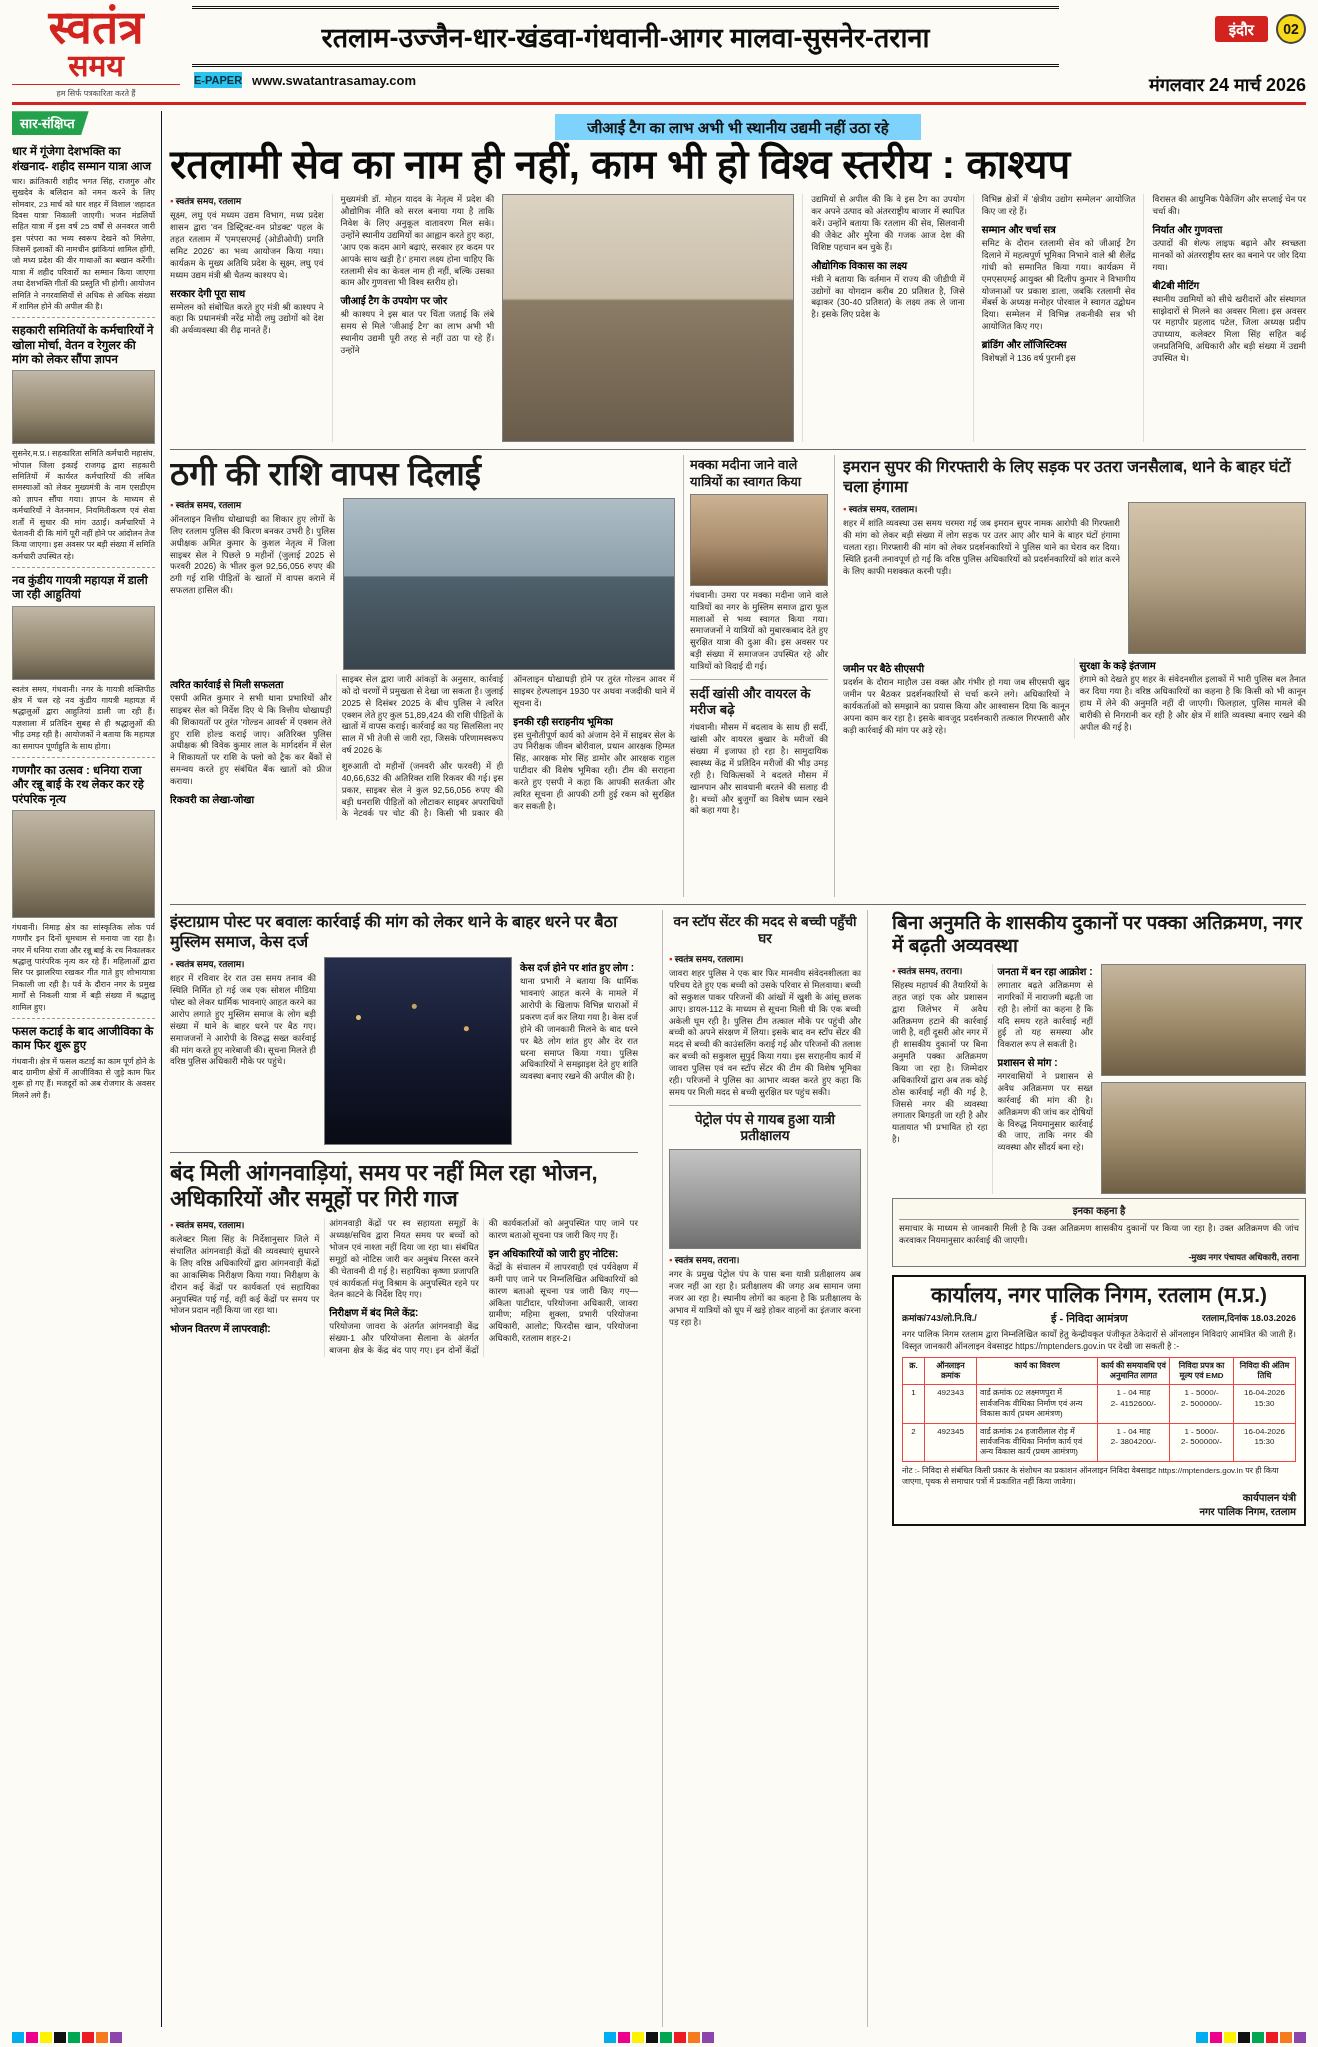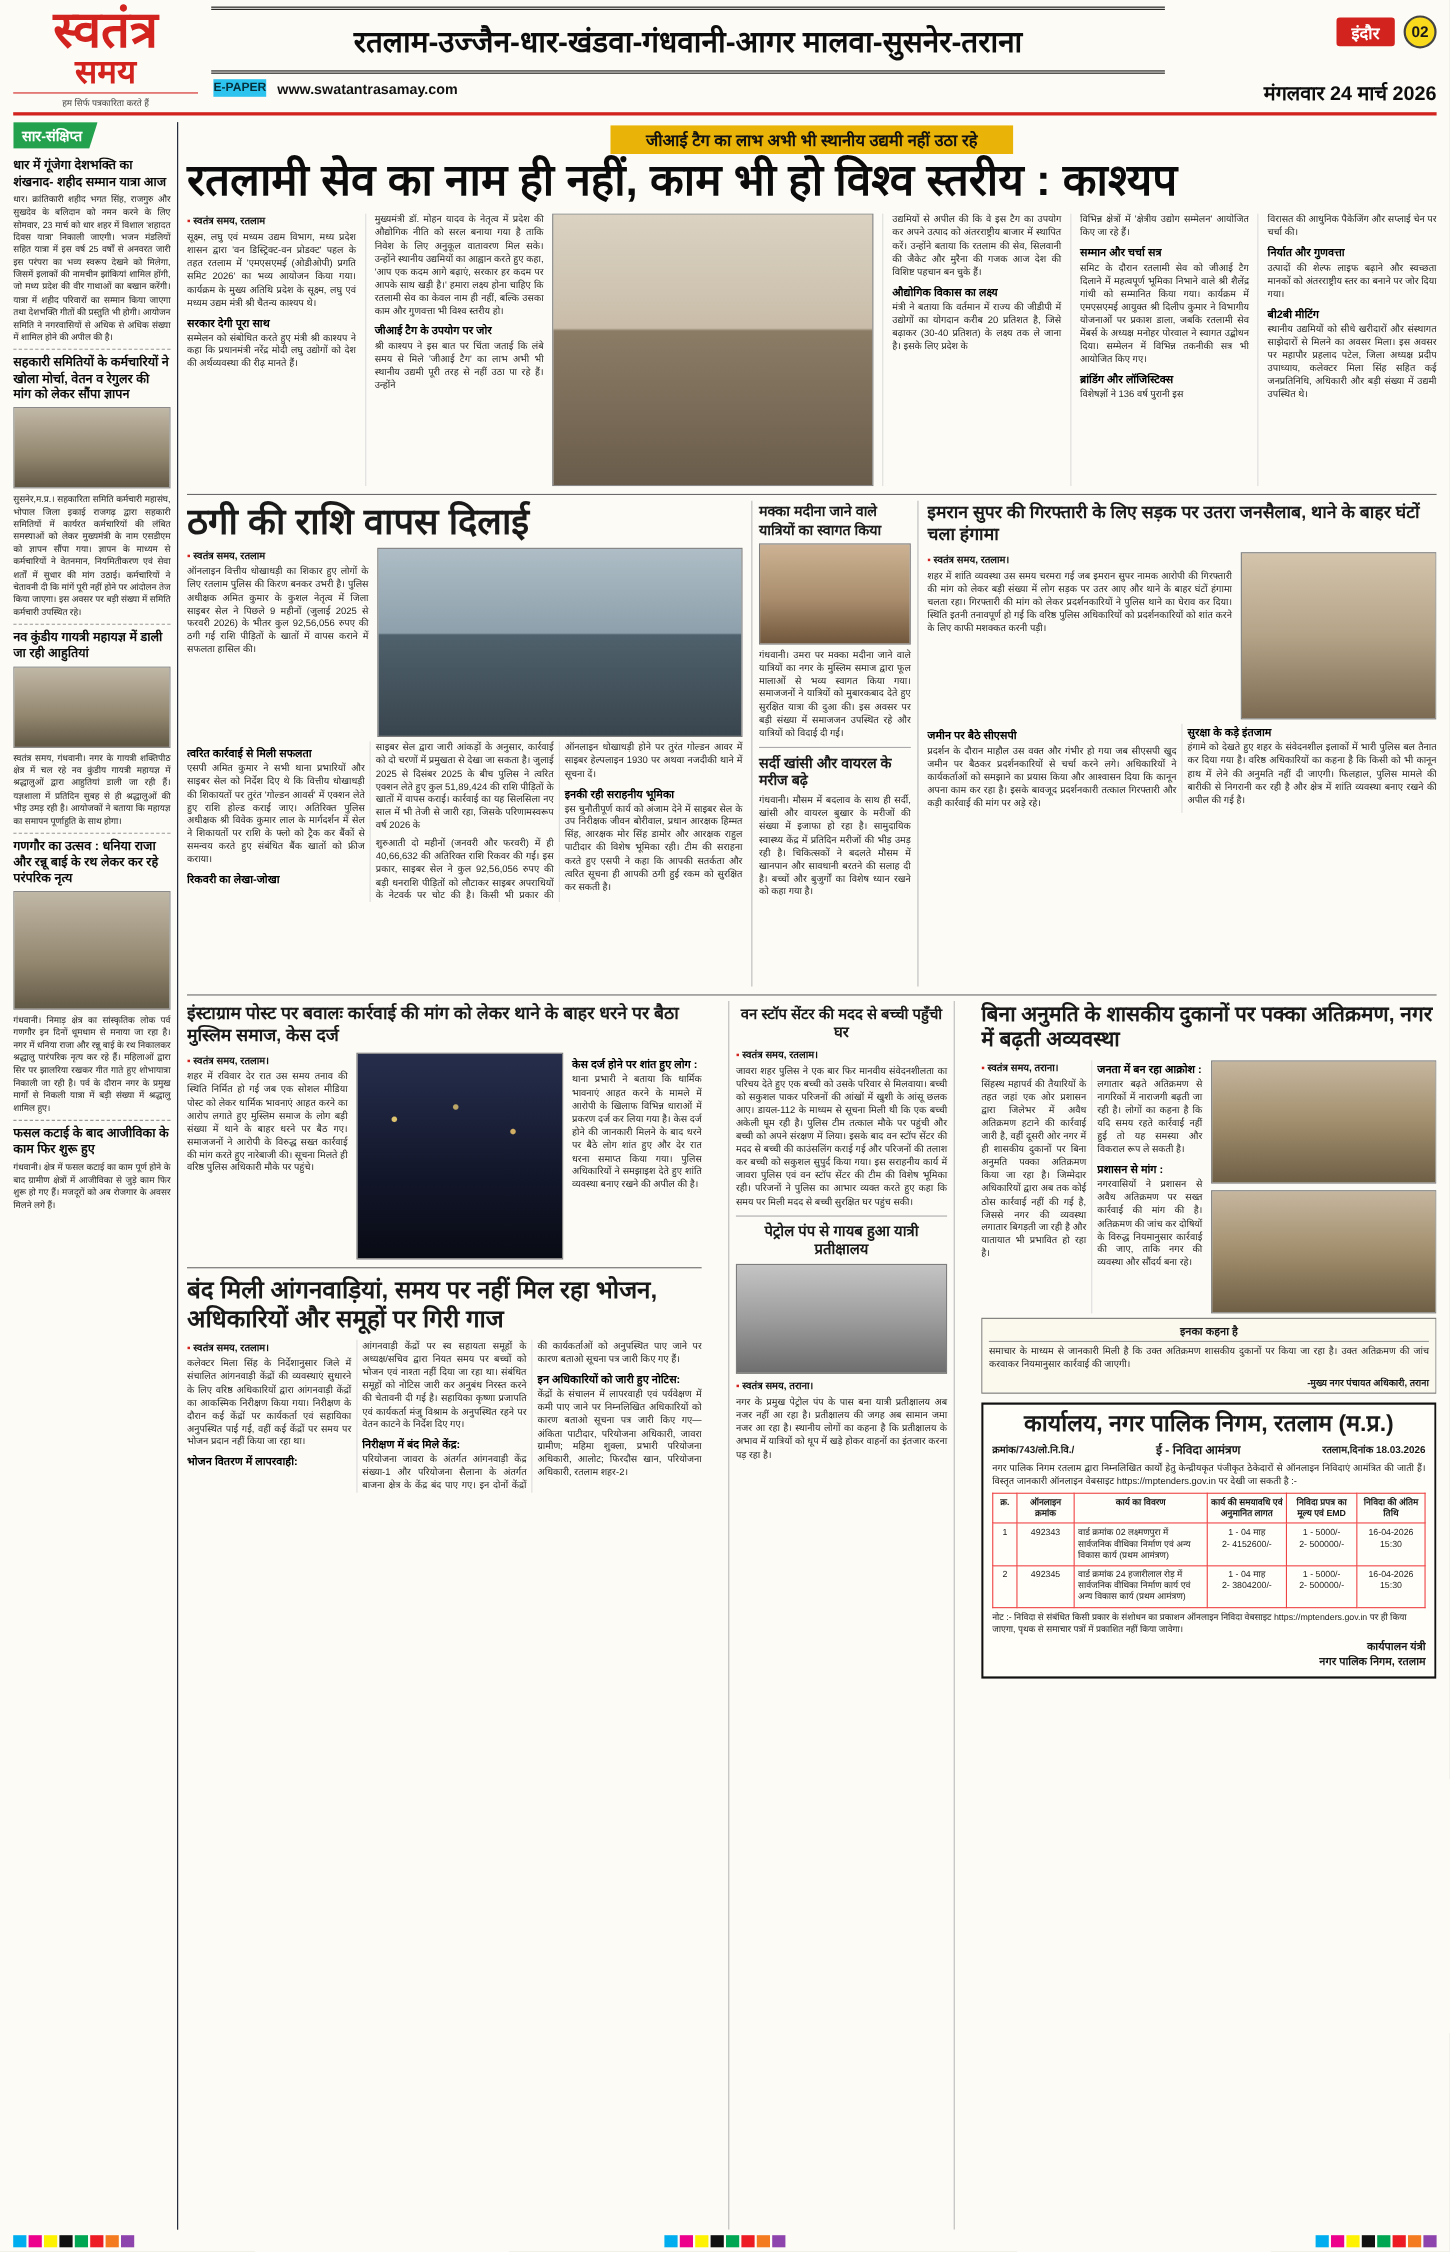--- a/index.html
+++ b/index.html
@@ -53,21 +53,21 @@
   .ph-cyber{background:linear-gradient(180deg,#aebdc6 0%,#8da0ab 45%,#4f616c 46%,#39454e 100%)}
   .ph-makka{background:linear-gradient(180deg,#cdb393 0%,#a98d6d 55%,#71573c 100%)}
   .ph-imran{background:linear-gradient(180deg,#d3c4ab 0%,#b5a388 50%,#7c6b52 100%)}
   .ph-night{background:radial-gradient(circle at 18% 32%,rgba(255,222,120,.85) 0 2px,transparent 3px),radial-gradient(circle at 48% 26%,rgba(255,222,120,.7) 0 2px,transparent 3px),radial-gradient(circle at 76% 38%,rgba(255,210,110,.8) 0 2px,transparent 3px),linear-gradient(180deg,#262e4c 0%,#12162a 60%,#090b14 100%)}
   .ph-encroach{background:linear-gradient(180deg,#c6b69e 0%,#a3906f 48%,#6f5f45 100%)}
   .ph-petrol{background:linear-gradient(180deg,#c4c4c4 0%,#9d9d9d 50%,#6e6e6e 100%)}
   .ph-sb{background:linear-gradient(180deg,#c0b7a5 0%,#93876f 60%,#635a47 100%)}
 
   
   .kicker-wrap{text-align:center;margin:3px 0 2px}
-  .kicker{display:inline-block;background:#eab308;color:#111;font-weight:800;font-size:15px;padding:3px 32px}
+  .kicker{display:inline-block;background:#7dd3fc;color:#111;font-weight:800;font-size:15px;padding:3px 32px}
   .lead-cols{display:flex;gap:8px;height:248px;overflow:hidden}
   .lead-col{flex:1;min-width:0;border-left:1px solid #ddd;padding-left:8px}
   .lead-col.first{border-left:none;padding-left:0}
   .lead-photo{width:292px;height:100%}
 
   
   .row2{display:flex;gap:8px;height:442px;overflow:hidden}
   .thagi{width:505px;flex:none;display:flex;flex-direction:column}
   .thagi-top{display:flex;gap:8px;height:172px;margin-bottom:4px}
   .thagi-left{width:165px;min-width:0}

